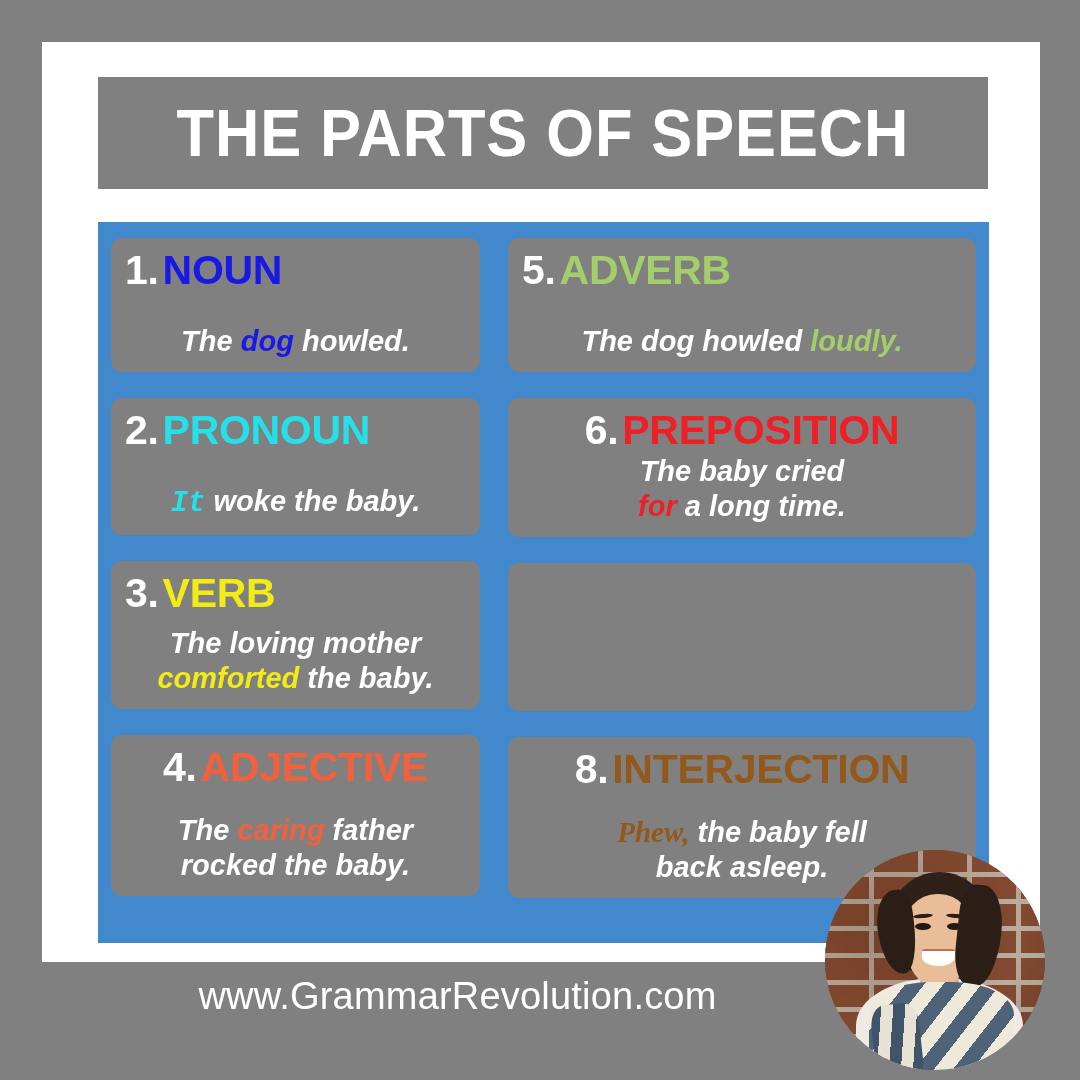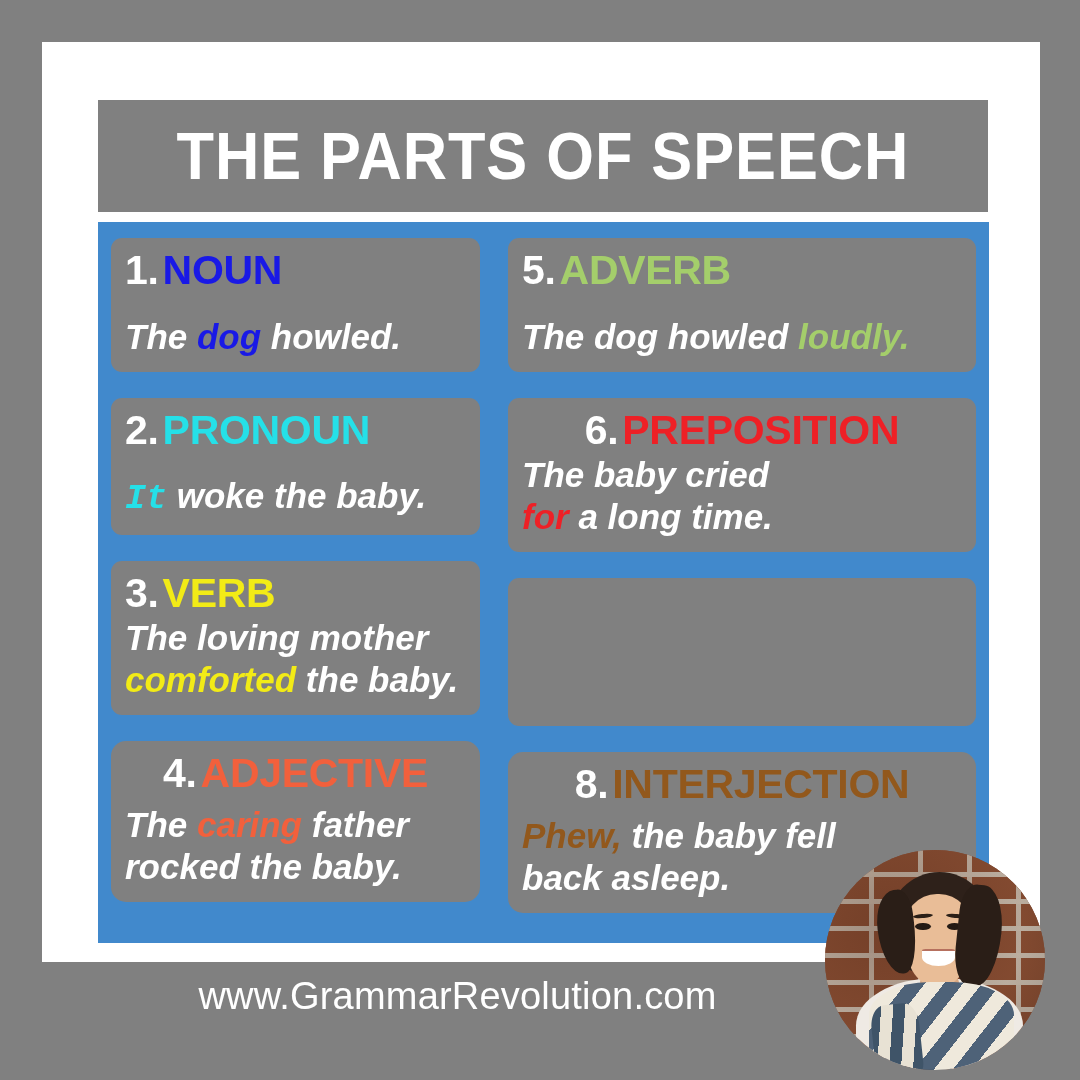--- a/index.html
+++ b/index.html
@@ -23,21 +23,21 @@
     width: 998px;
     height: 920px;
     background: #ffffff;
     box-sizing: border-box;
   }
 
   
   .title-bar {
     position: absolute;
     left: 98px;
-    top: 100px;
+    top: 77px;
     width: 890px;
     height: 112px;
     background: #808080;
     display: flex;
     align-items: center;
     justify-content: center;
   }
   .title-text {
     color: #ffffff;
     font-family: "Liberation Sans Narrow", "Liberation Sans", sans-serif;
@@ -80,44 +80,45 @@
   .card {
     background: #808080;
     border-radius: 11px;
     box-sizing: border-box;
     padding: 8px 14px 12px 14px;
     margin-bottom: 26px;
     display: flex;
     flex-direction: column;
     justify-content: flex-start;
   }
-  .card:last-child { margin-bottom: 0; border-radius: 15px; }
+  .card:last-child { margin-bottom: 0; }
 
   .card-h1 { flex: 0 0 134px; }
   .card-h2 { flex: 0 0 137px; }
   .card-h3 { flex: 0 0 148px; }
   .card-h4 { flex: 0 0 161px; }
 
   .card-heading {
     font-weight: bold;
     font-size: 41px;
     line-height: 1.18;
     white-space: nowrap;
     color: #ffffff;
     letter-spacing: -0.3px;
   }
   .card-num { color: #ffffff; }
   .card-name { margin-left: 4px; }
 
   .card-example {
     font-style: italic;
     font-weight: bold;
-    font-size: 35px;
+    font-size: 29px;
     line-height: 1.19;
     color: #ffffff;
+    text-align: center;
     margin-top: auto;
     padding-bottom: 2px;
   }
   .card-example .hl { font-style: italic; font-weight: bold; }
 
   
   .h-left   { text-align: left; }
   .h-center { text-align: center; }
 
   
@@ -346,21 +347,21 @@
         <div class="card-example">
           <div><span>The baby cried</span></div>
           <div><span class="hl" style="color: rgb(238, 32, 38);">for</span><span> a long time.</span></div>
         </div>
       </div>
       <div class="card card-h3">
       </div>
       <div class="card card-h4">
         <div class="card-heading h-center"><span class="card-num">8.</span><span class="card-name" style="color: rgb(146, 88, 28);">INTERJECTION</span></div>
         <div class="card-example">
-          <div><span class="hl" style="color: rgb(146, 88, 28);">Phew,</span><span> the baby fell</span></div>
+          <div><span class="hl" style="color: rgb(146, 88, 28); font-family: Liberation Serif, serif;">Phew,</span><span> the baby fell</span></div>
           <div><span>back asleep.</span></div>
         </div>
       </div>
     </div>
 </div>
 
 <div class="footer">www.GrammarRevolution.com</div>
 
 <div class="avatar">
   <div class="brick"></div>

